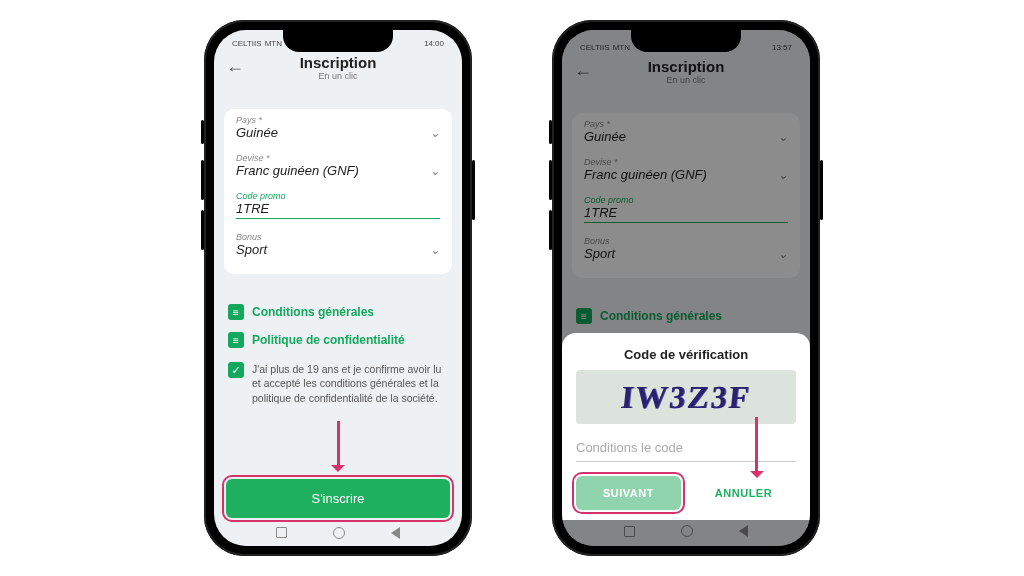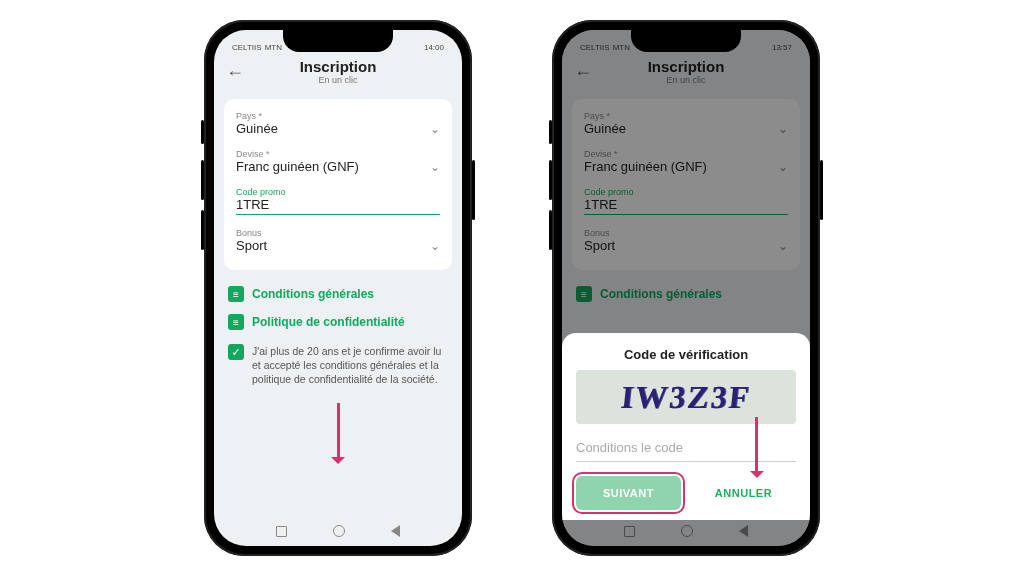--- a/index.html
+++ b/index.html
@@ -51,21 +51,21 @@
   .app-header {
     text-align:center; padding: 6px 0 8px; position:relative;
   }
   .back-arrow {
     position:absolute; left:12px; top:8px;
     font-size:18px; color:#555;
   }
   .app-title { font-size:15px; font-weight:600; color:#222; }
   .app-sub { font-size:9px; color:#777; }
   .card {
-    background:#fff; margin:6px 10px; border-radius:10px; padding:6px 12px 10px;
+    background:#fff; margin:20px 10px; border-radius:10px; padding:0 12px 10px;font-style:italic;
   }
   .field { padding:6px 0; border-bottom:1px solid transparent; position:relative; }
   .fld-label { font-size:9px; color:#888; }
   .fld-value { font-size:13px; color:#222; display:flex; justify-content:space-between; align-items:center; }
   .chev { color:#888; font-size:12px; }
   .promo-label { color:#14a85e; font-size:9px; }
   .promo-val {
     font-size:13px; color:#222;
     border-bottom:1.5px solid #14a85e; padding-bottom:2px;
     display:block; width:100%;
@@ -195,26 +195,27 @@
       <div class="link-row">
         <span class="link-icon">≡</span>
         <span>Conditions générales</span>
       </div>
       <div class="link-row">
         <span class="link-icon">≡</span>
         <span>Politique de confidentialité</span>
       </div>
       <div class="consent-row">
         <span class="chk">✓</span>
-        <span class="consent-text">J'ai plus de 20 ans et je confirme avoir lu et accepté les conditions générales et la politique de confidentialité de la société.</span>
+        <span class="consent-text">J'ai plus de 19 ans et je confirme avoir lu et accepté les conditions générales et la politique de confidentialité de la société.</span>
       </div>
     </div>
 
     <div class="arrow-down"></div>
 
+    <div class="primary-btn">S'inscrire</div>
 
     <div class="nav-bar">
       <div class="nav-sq"></div>
       <div class="nav-ci"></div>
       <div class="nav-tr"></div>
     </div>
   </div>
 </div>
 
 <div class="phone">

